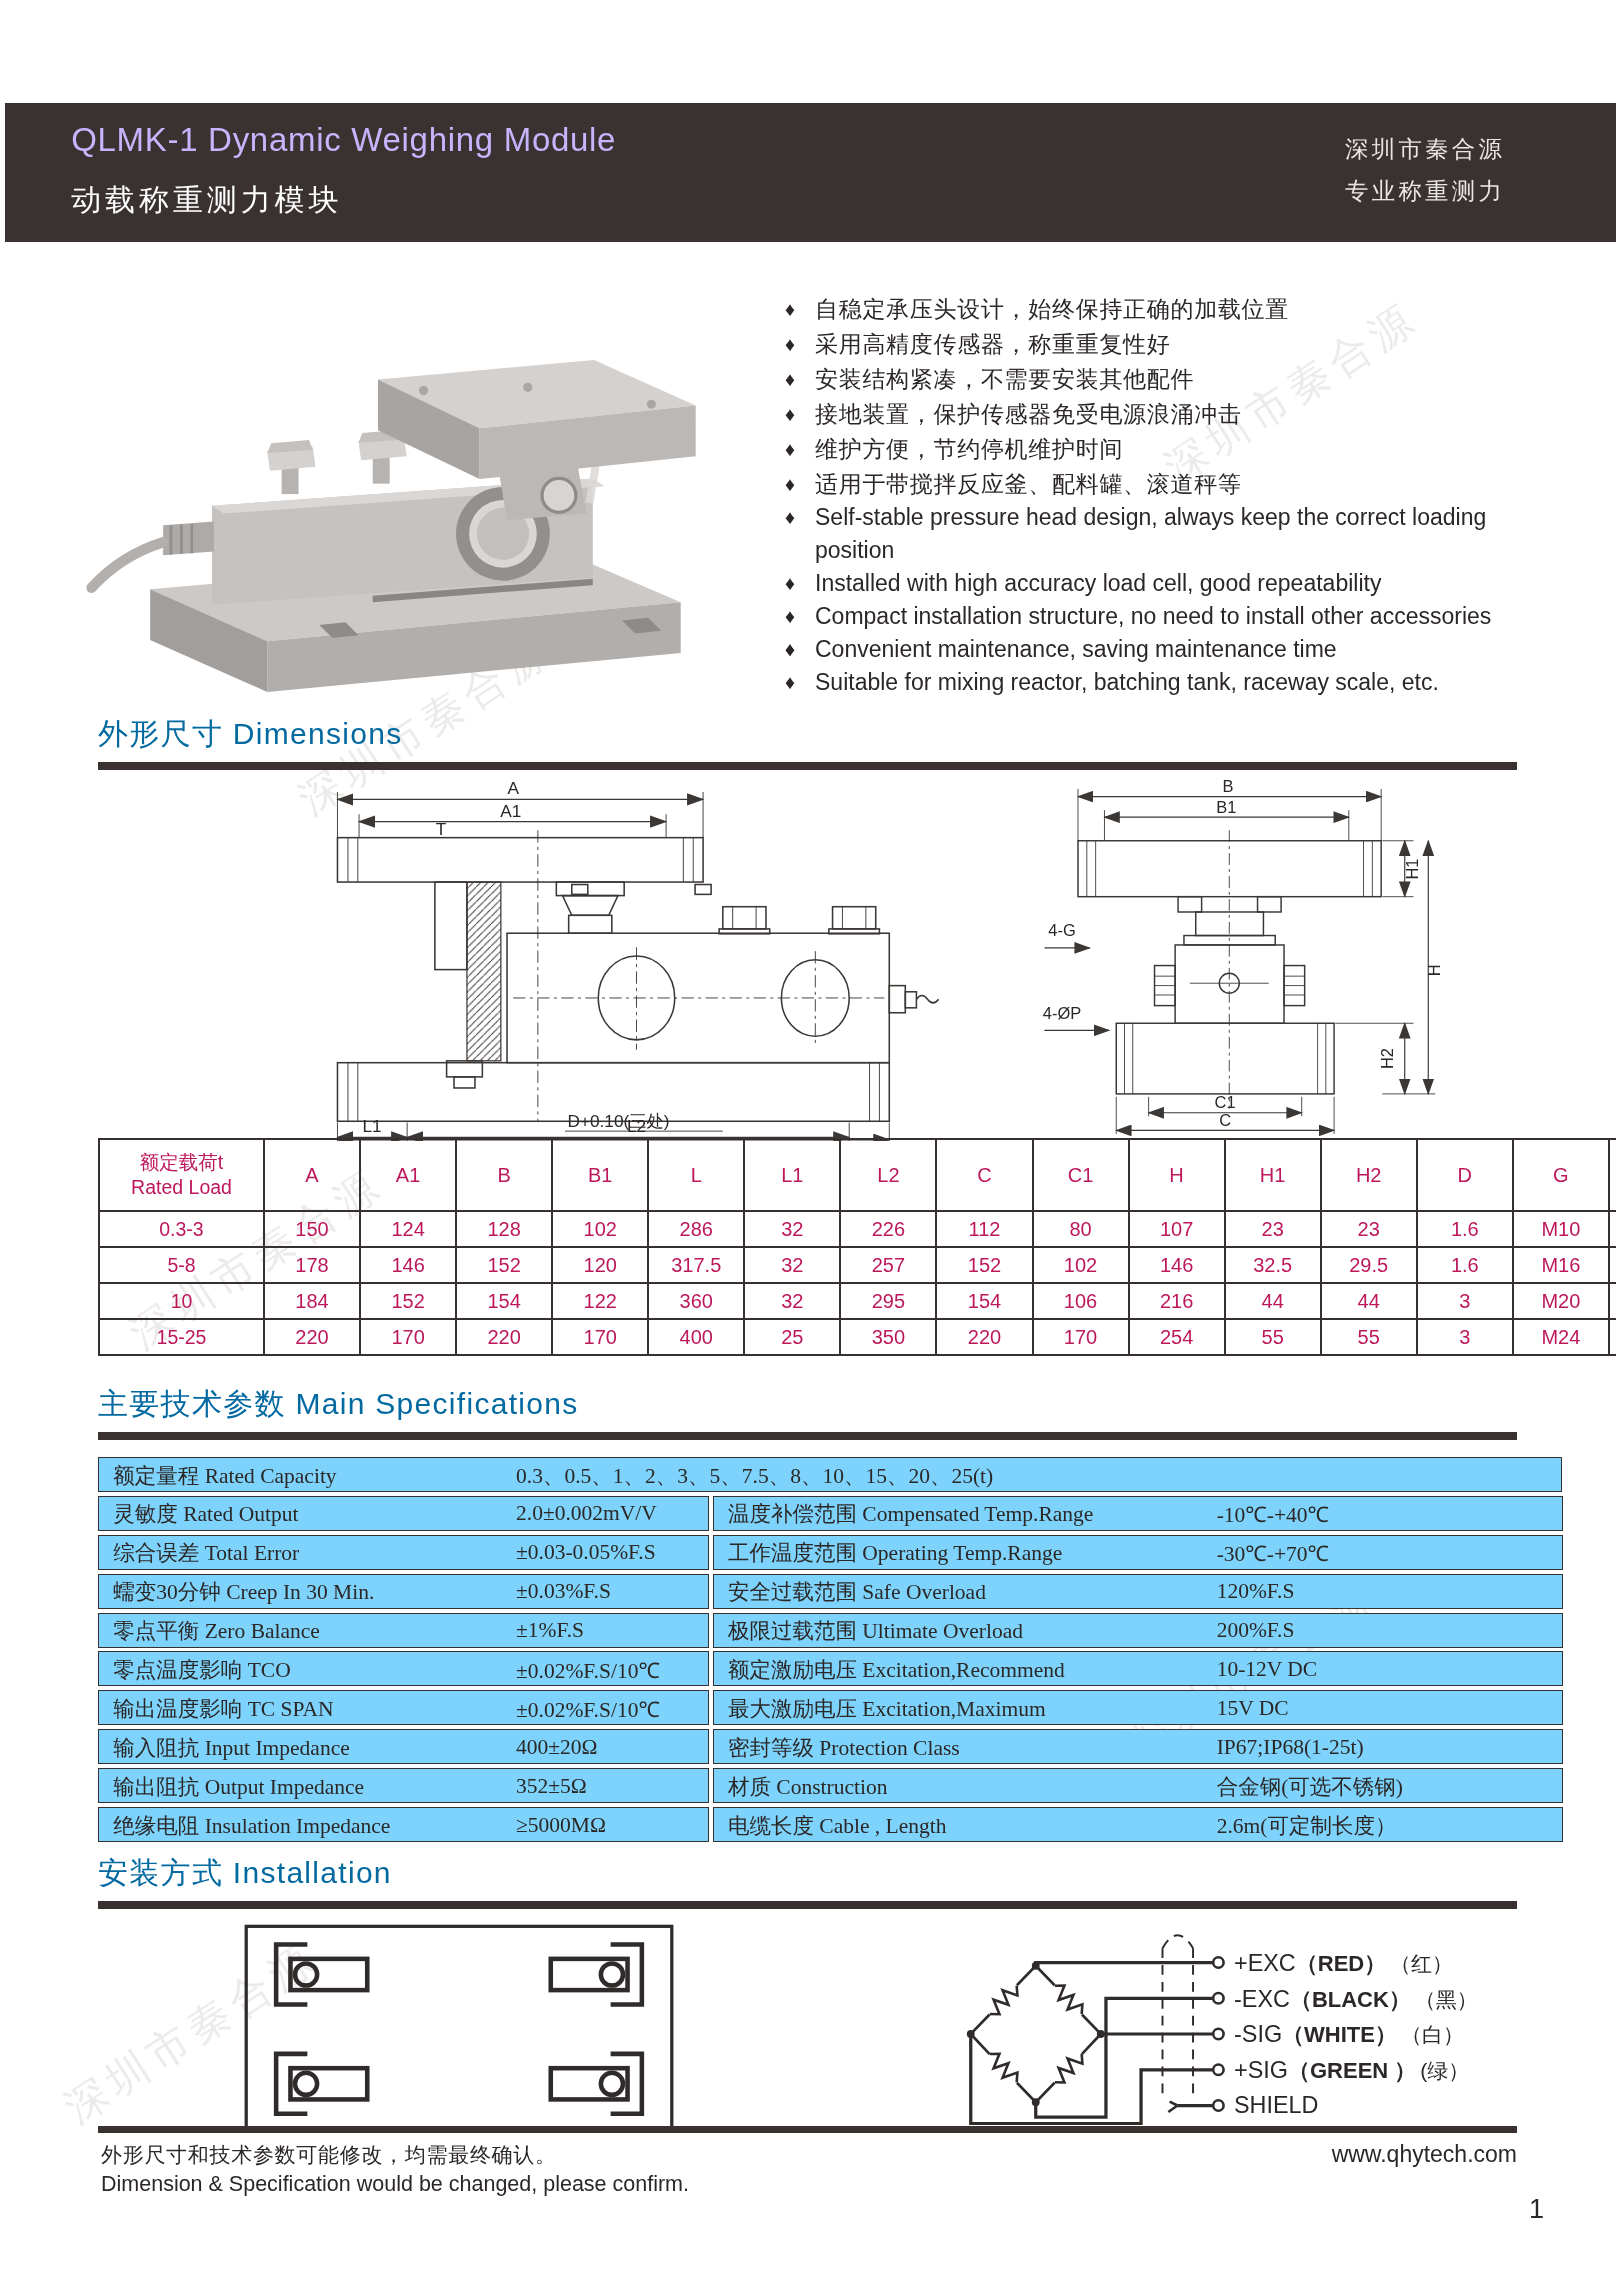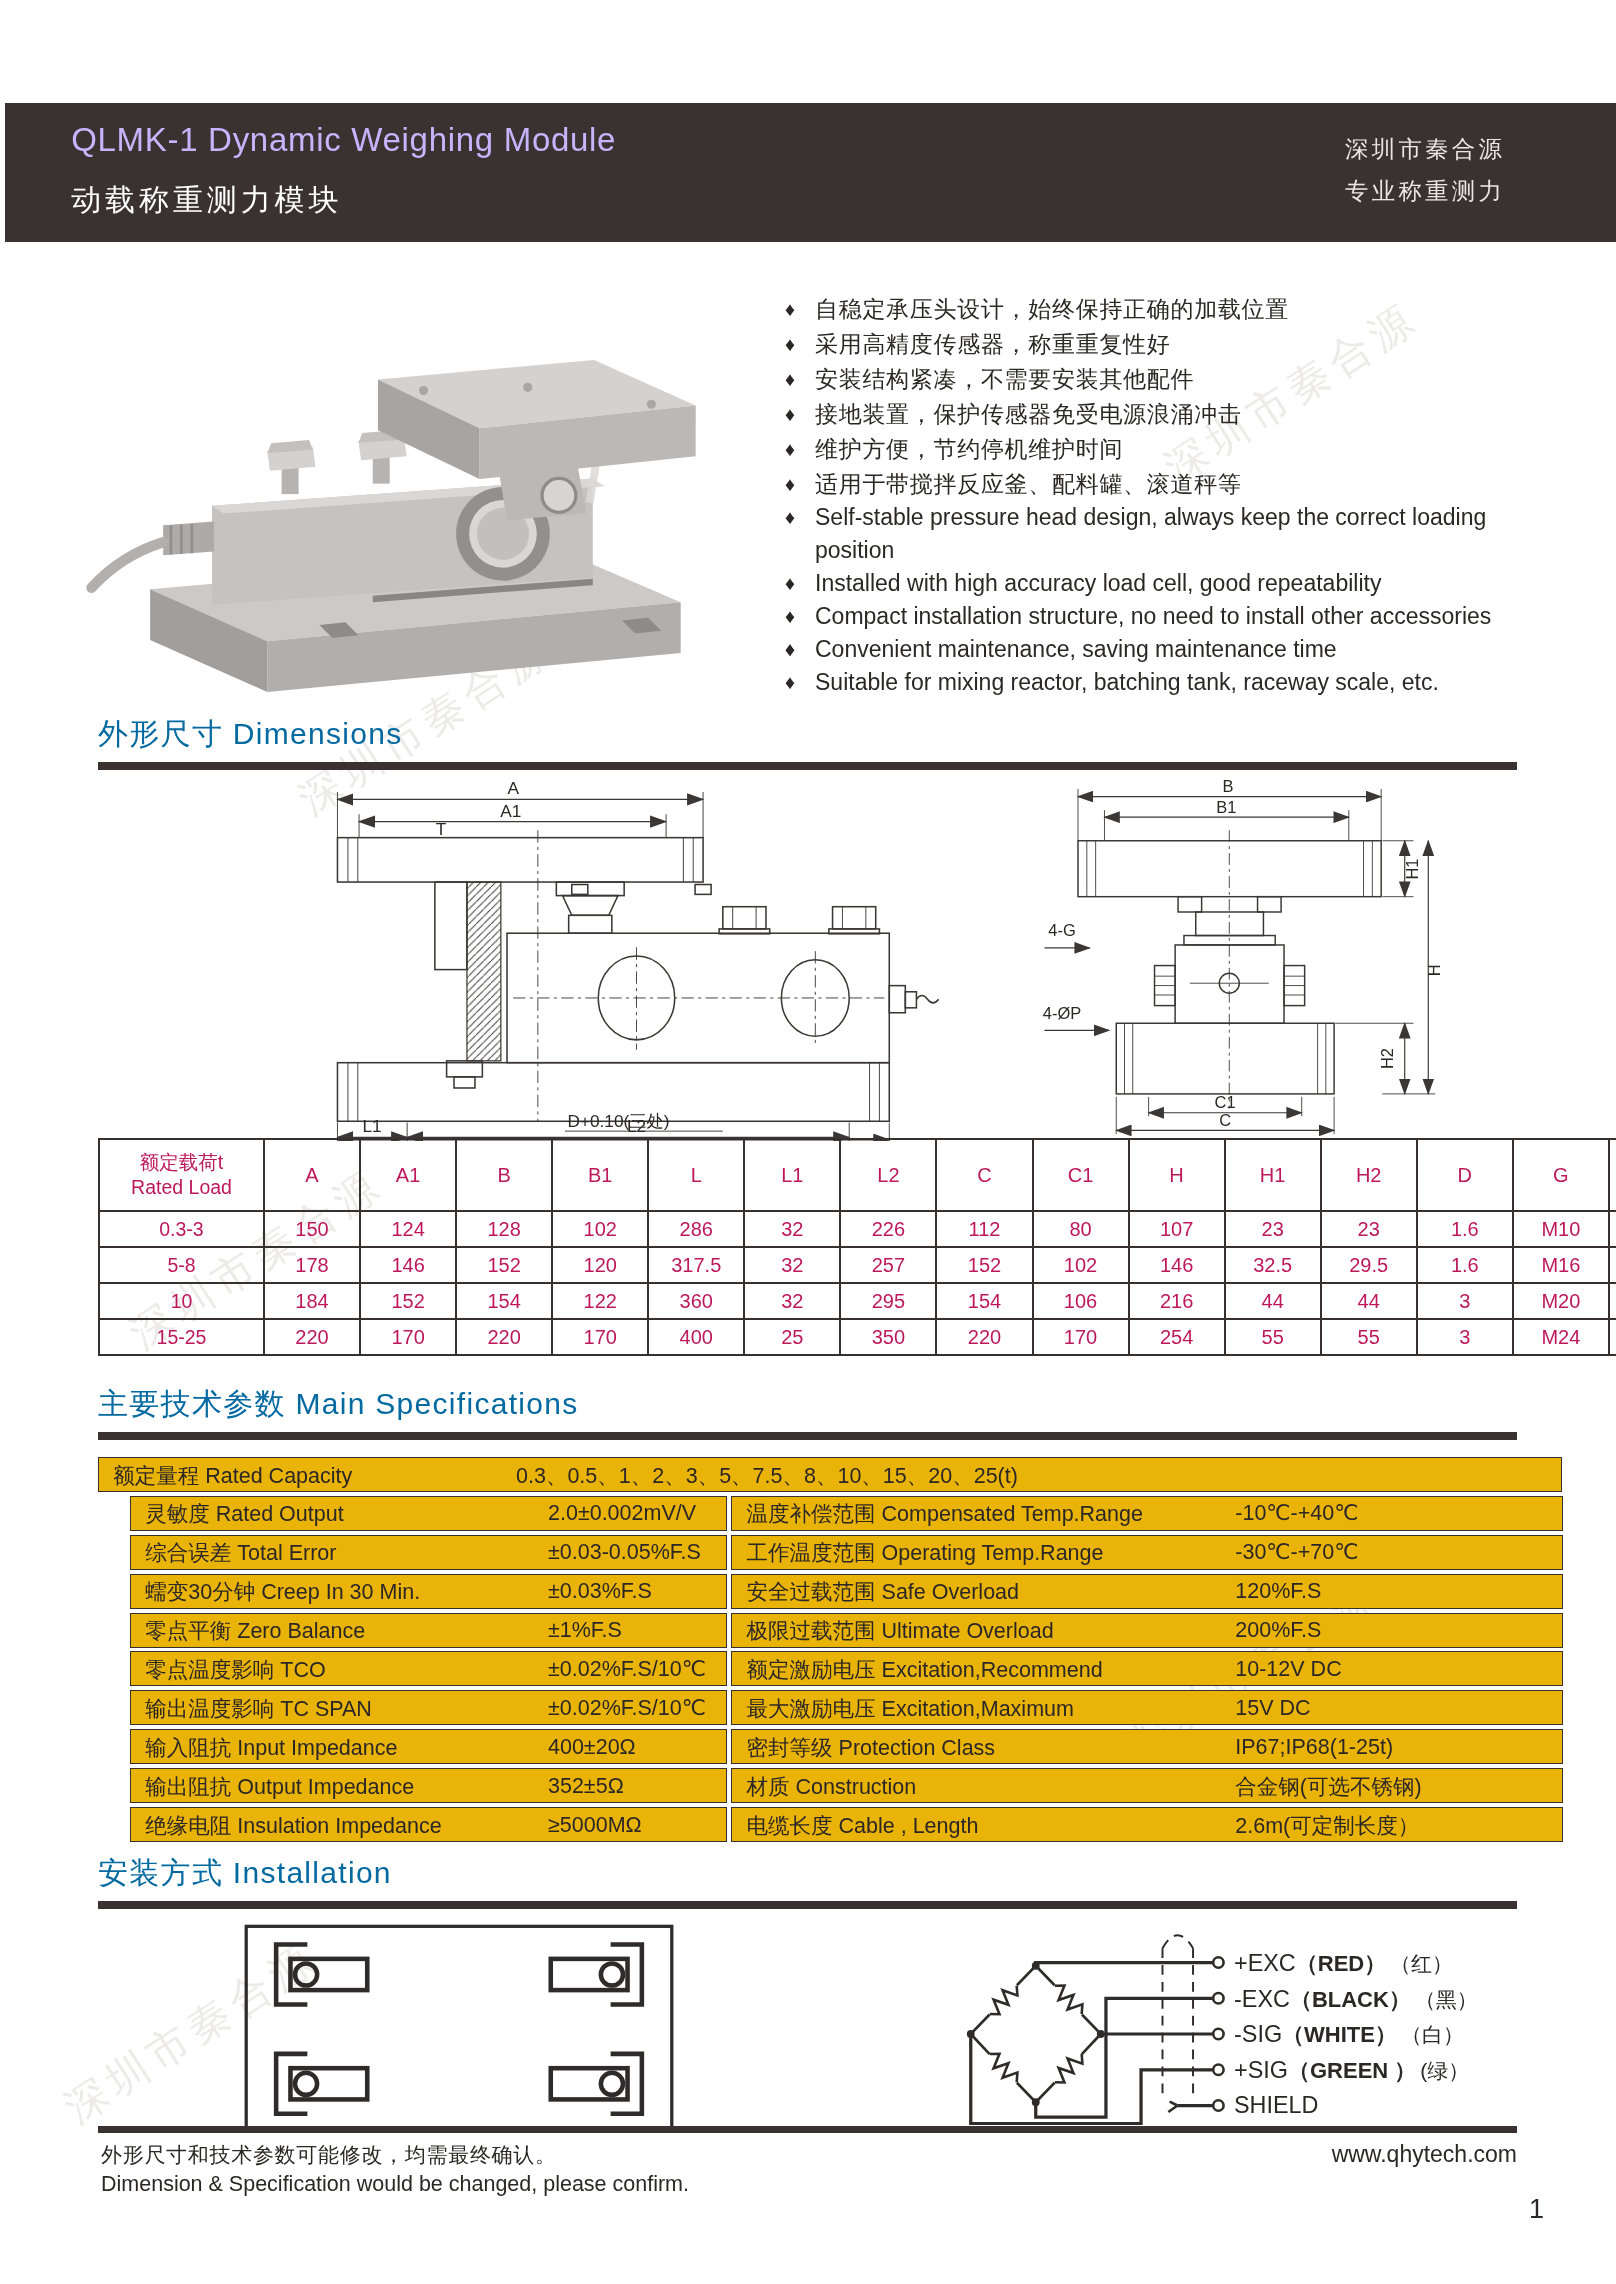--- a/index.html
+++ b/index.html
@@ -29,26 +29,26 @@
   
   table.dims{position:absolute;left:98px;top:1138px;width:1608px;border-collapse:collapse;
              table-layout:fixed;font-size:20px;color:#be185d;border-radius:14px;}
   table.dims td{border:2px solid #363130;text-align:center;vertical-align:middle;padding:0;}
   table.dims tr.dh td{height:70px;}
   table.dims tr.dr td{height:34px;}
   table.dims td.c0{width:163px;font-size:19.5px;line-height:25px;}
 
   
   .specwrap{position:absolute;left:98px;top:1457px;width:1465px;}
-  .srow{position:relative;height:33px;border:1.6px solid #363130;margin-bottom:3.9px;background:#eab308;}
+  .srow{position:relative;height:33px;border:1.6px solid #363130;margin-bottom:3.9px;background:#7dd3fc;font-family:Liberation Serif, serif;}
   .srow .sl{position:absolute;left:14.3px;top:50%;transform:translateY(-50%);font-size:21.5px;white-space:nowrap;}
   .srow .sv{position:absolute;top:50%;transform:translateY(-50%);font-size:21.5px;white-space:nowrap;}
   .srow-full{width:1462px;}
   .srow-full .sv{left:417px;}
-  .speccols{display:flex;gap:3.9px;margin-left:32px;}
+  .speccols{display:flex;gap:3.9px;}
   .speccol-l{width:668px;}
   .speccol-r{width:930px;}
   .speccol-l .sv{left:417px;}
   .speccol-r .sv{left:503px;}
 
   
   .ph{position:absolute;left:72px;top:296px;}
   .dwgL{position:absolute;left:273px;top:776px;}
   .dwgR{position:absolute;left:1006px;top:776px;}
   .inst{position:absolute;left:241px;top:1921px;}

